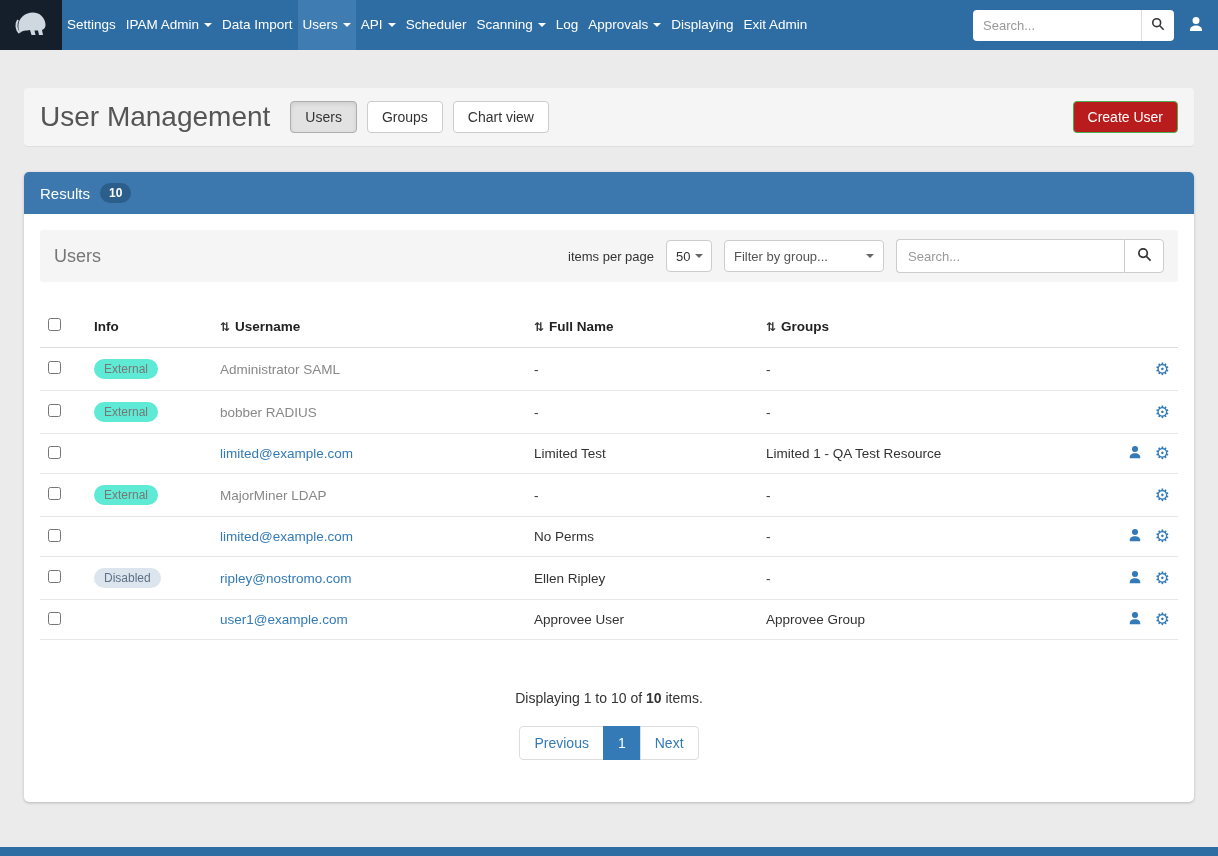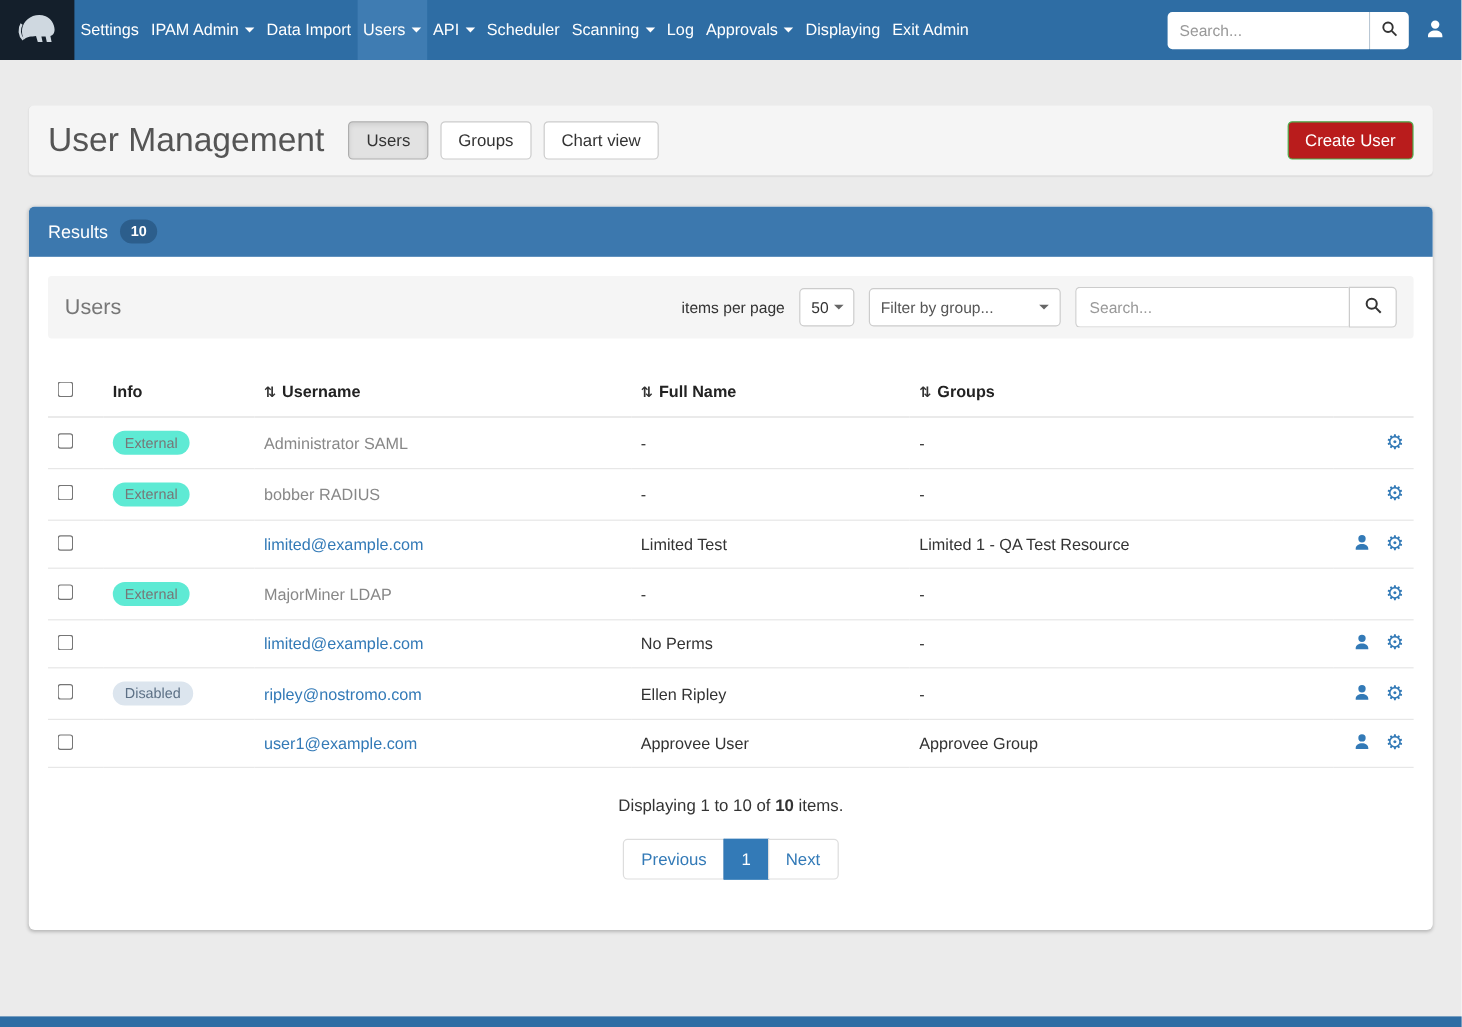--- a/index.html
+++ b/index.html
@@ -65,21 +65,21 @@
   .sort-icon { margin-right:5px; font-size:12px; color:#333; }
   .pill { display:inline-block; padding:3px 10px; border-radius:10px; font-size:12px; }
   .pill.external { background:#5eead4; color:#777; }
   .pill.disabled { background:#dce5ee; color:#5d7186; }
   .username { color:#888; }
   .username.link { color:#337ab7; cursor:pointer; }
   .action { margin-left:9px; display:inline-block; vertical-align:middle; cursor:pointer; }
   .gear { color:#337ab7; font-size:17px; line-height:1; font-family:"DejaVu Sans",sans-serif; }
 
   
-  .summary { text-align:center; margin-top:23px; font-size:14px; color:#333; }
+  .summary { text-align:center; margin-top:50px; font-size:14px; color:#333; }
   .pagination { display:flex; justify-content:center; margin-top:20px; }
   .page-btn { padding:8px 14px; border:1px solid #ddd; background:#fff; color:#337ab7; font-size:14px; cursor:pointer; margin-left:-1px; font-family:inherit; }
   .page-btn:first-child { border-radius:4px 0 0 4px; margin-left:0; }
   .page-btn:last-child { border-radius:0 4px 4px 0; }
   .page-btn.active { background:#337ab7; border-color:#337ab7; color:#fff; }
 
   .footer-bar { position:fixed; left:0; right:0; bottom:0; height:9px; background:#2e6da4; }
 </style>
 </head>
 <body>

